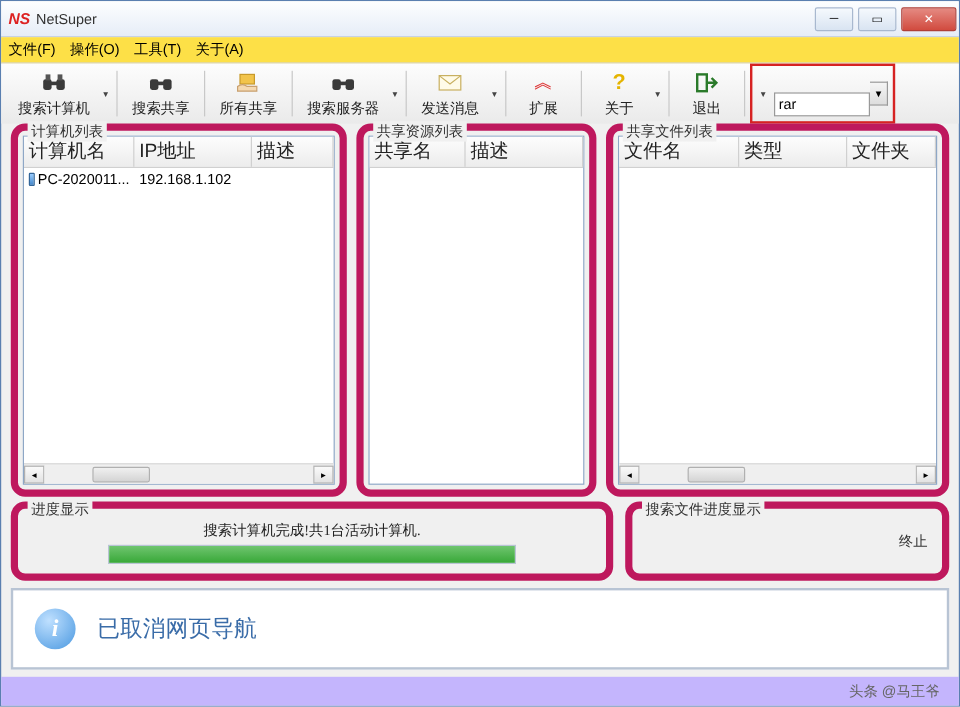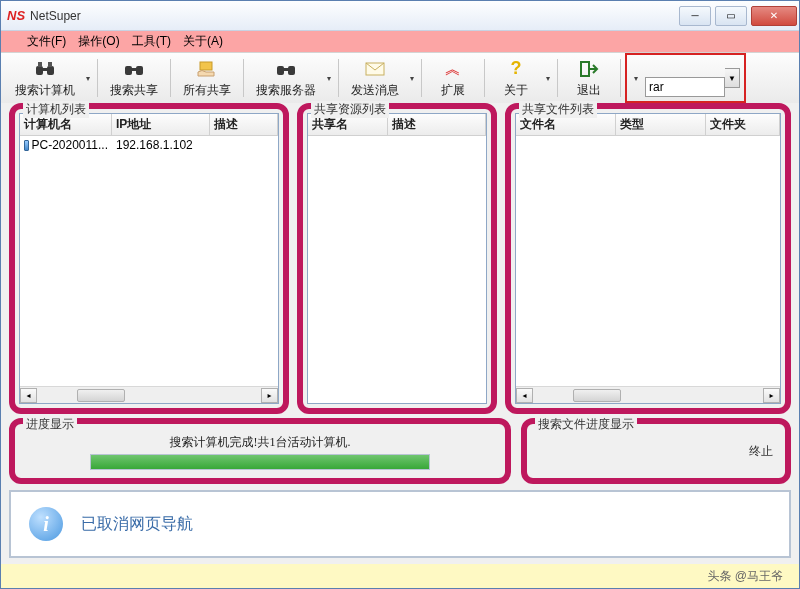--- a/index.html
+++ b/index.html
@@ -4,63 +4,63 @@
 <style>
 * { margin: 0; padding: 0; box-sizing: border-box; font-family: "Microsoft YaHei", Tahoma, sans-serif; font-size: 12px; }
 body { background: #fff; width: 800px; height: 589px; overflow: hidden; }
 .window { width: 800px; height: 589px; border: 1px solid #5a7fb0; background: #f0f0f0; display: flex; flex-direction: column; }
 .titlebar { height: 30px; background: linear-gradient(#fdfeff, #e6edf7); display: flex; align-items: center; padding-left: 6px; border-bottom: 1px solid #c8d2e2; }
 .titlebar .logo { color: #d22; font-weight: bold; font-style: italic; margin-right: 5px; font-size: 13px; }
 .titlebar .title { color: #333; }
 .win-controls { margin-left: auto; display: flex; }
 .win-btn { width: 32px; height: 20px; margin: 4px 2px; border: 1px solid #a8b8cf; background: linear-gradient(#f5f9fd,#d9e4f2); display: flex; align-items: center; justify-content: center; font-size: 10px; border-radius: 2px; cursor: pointer; }
 .win-btn.close { width: 46px; background: linear-gradient(#e58a82,#d14b3f); color: #fff; border-color: #b04038; }
-.menubar { height: 22px; background: #fca5a5; display: flex; align-items: flex-end; padding-left: 20px; border-bottom: 1px solid #d4d4d4; }
+.menubar { height: 22px; background: #fde047; display: flex; align-items: flex-end; padding-left: 0; border-bottom: 1px solid #d4d4d4; }
 .menubar .menu-item { padding: 2px 6px; cursor: pointer; }
 .toolbar { height: 50px; background: linear-gradient(#fdfdfd,#eaeaea); display: flex; align-items: stretch; padding-left: 6px; }
 .tb-btn { display: flex; flex-direction: column; align-items: center; justify-content: center; padding: 2px 8px; min-width: 54px; cursor: pointer; }
 .tb-icon { width: 22px; height: 22px; margin-bottom: 2px; display: flex; align-items: center; justify-content: center; font-size: 14px; }
 .tb-label { font-size: 12px; color: #222; white-space: nowrap; }
 .tb-sep { width: 1px; background: #c8c8c8; margin: 6px 4px; }
 .tb-drop { width: 10px; display: flex; align-items: center; justify-content: center; cursor: pointer; }
 .tb-drop::after { content: "▾"; font-size: 8px; color: #444; }
 .search-box { border: 2px solid #d62222; display: flex; align-items: stretch; padding: 2px 4px; margin-right: 6px; }
 .search-input-wrap { display: flex; align-items: center; margin-left: 4px; }
 .search-input { width: 80px; height: 20px; border: 1px solid #999; padding: 0 3px; font-size: 12px; background: #fff; margin-top: 17px; }
 .combo-btn { width: 15px; height: 20px; border: 1px solid #999; border-left: none; background: linear-gradient(#f5f5f5,#ddd); display: flex; align-items: center; justify-content: center; font-size: 8px; cursor: pointer; }
 .main-panels { display: flex; gap: 8px; padding: 0 8px; flex: 1; min-height: 0; }
 .fieldset { border: 6px solid #be185d; border-radius: 12px; display: flex; flex-direction: column; padding: 4px; position: relative; min-height: 0; }
 .fs-legend { position: absolute; top: -8px; left: 8px; background: #f0f0f0; padding: 0 3px; font-size: 12px; color: #333; }
 .panel-left { width: 280px; }
 .panel-mid { width: 200px; }
 .panel-right { flex: 1; }
 .listview { flex: 1; background: #fff; border: 1px solid #8ea7c6; display: flex; flex-direction: column; min-height: 0; }
 .lv-header { display: flex; background: linear-gradient(#fdfdfd,#ececec); border-bottom: 1px solid #d0d0d0; }
-.lv-col { border-right: 1px solid #d0d0d0; padding: 2px 4px; font-size: 12px; color: #222; overflow: hidden; white-space: nowrap; font-weight: bold; }
+.lv-col { border-right: 1px solid #d0d0d0; padding: 2px 4px; font-size: 16px; color: #222; overflow: hidden; white-space: nowrap; }
 .lv-body { flex: 1; overflow: auto; }
 .lv-row { display: flex; padding: 1px 0; }
 .lv-cell { padding: 1px 4px; font-size: 12px; overflow: hidden; white-space: nowrap; display: flex; align-items: center; gap: 3px; }
 .pc-icon { width: 13px; height: 11px; background: linear-gradient(#9cf,#48c); border: 1px solid #369; border-radius: 1px; display: inline-block; }
 .hscroll { height: 17px; background: #f0f0f0; border-top: 1px solid #d8d8d8; display: flex; align-items: center; }
 .hs-btn { width: 17px; height: 15px; border: 1px solid #b0b0b0; background: linear-gradient(#fafafa,#e2e2e2); display: flex; align-items: center; justify-content: center; font-size: 8px; cursor: pointer; }
 .hs-track { flex: 1; height: 15px; background: #efefef; position: relative; }
 .hs-thumb { position: absolute; left: 40px; width: 48px; height: 13px; top: 1px; background: linear-gradient(#f0f0f0,#d4d4d4); border: 1px solid #b0b0b0; border-radius: 2px; }
 .bottom-area { padding: 4px 8px; }
 .progress-row { display: flex; gap: 10px; align-items: stretch; margin-bottom: 6px; }
 .prog-left { flex: 1; }
 .prog-right { width: 270px; }
 .prog-content { display: flex; flex-direction: column; gap: 3px; padding: 6px 4px 4px; }
 .prog-text { font-size: 12px; color: #222; text-align: center; font-family: Liberation Serif, serif; }
 .progressbar { height: 16px; border: 1px solid #b8c4d4; background: #f8f8f8; width: 340px; margin: 0 auto; position: relative; }
 .progressbar-fill { height: 100%; width: 100%; background: linear-gradient(#6fc56f,#38a838); }
 .stop-btn { font-size: 12px; color: #333; padding: 14px 8px; cursor: pointer; }
 .info-panel { border: 2px solid #b8c4d4; background: #fff; height: 68px; display: flex; align-items: center; padding: 8px 18px; gap: 18px; margin: 0 0 2px; }
 .info-icon { width: 34px; height: 34px; border-radius: 50%; background: radial-gradient(circle at 35% 30%, #bfe0ff, #4a98e0); display: flex; align-items: center; justify-content: center; color: #fff; font-weight: bold; font-size: 20px; font-family: Georgia, serif; font-style: italic; }
-.info-text { color: #3a6ca8; font-size: 16px; font-family: "Microsoft YaHei", sans-serif; }
-.footer { height: 24px; display: flex; align-items: center; justify-content: flex-end; padding-right: 16px; color: #666; font-size: 13px; background: #fef9c3; }
+.info-text { color: #3a6ca8; font-size: 19px; font-family: "Microsoft YaHei", sans-serif; }
+.footer { height: 24px; display: flex; align-items: center; justify-content: flex-end; padding-right: 16px; color: #666; font-size: 13px; background: #c4b5fd; }
 svg { display: block; }
 </style>
 </head>
 <body>
 
 <div class="window">
 
   <div class="titlebar">
     <span class="logo">NS</span>
     <span class="title">NetSuper</span>

